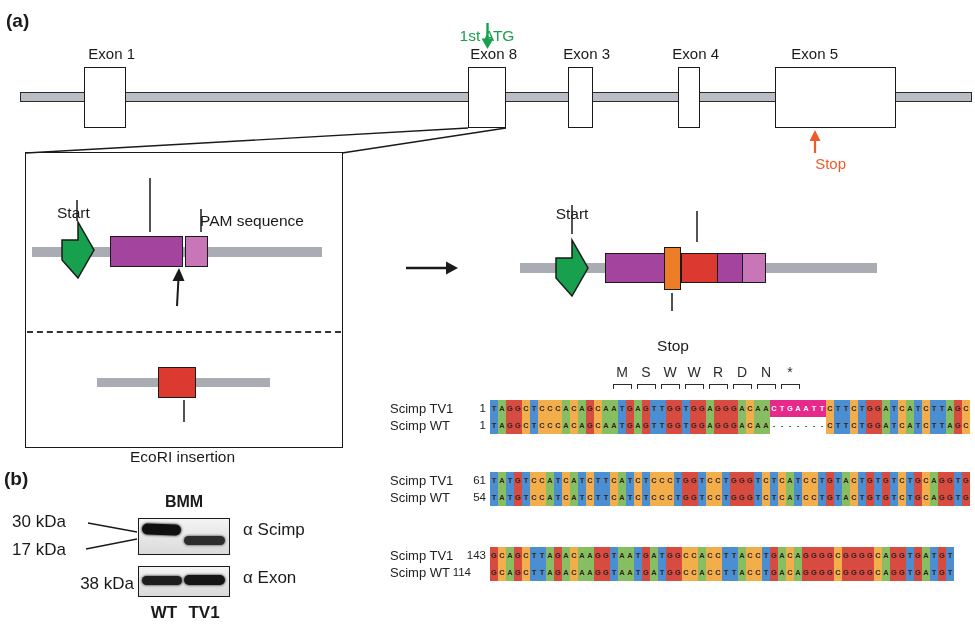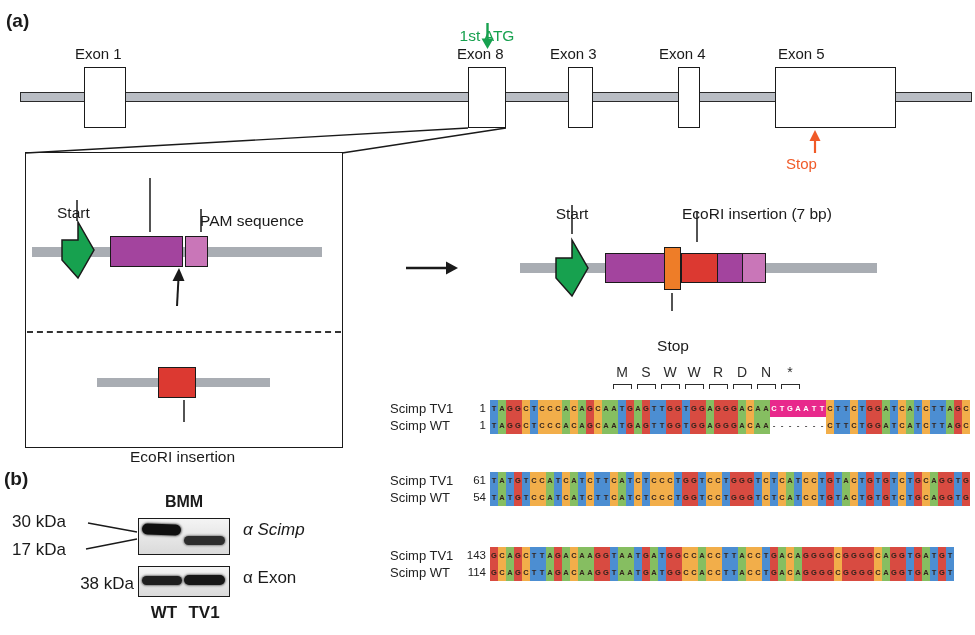--- a/index.html
+++ b/index.html
@@ -1,19 +1,19 @@
 <!DOCTYPE html>
 <html><head>
 <meta charset="utf-8">
 <style>
   html,body{margin:0;padding:0;background:#fff;}
   #fig{position:relative;width:975px;height:635px;background:#fff;overflow:hidden;
        font-family:"Liberation Sans",sans-serif;}
   .lbl{position:absolute;color:#1a1a1a;white-space:nowrap;font-family:"Liberation Sans",sans-serif;}
-  .c{text-align:left;}
+  .c{text-align:right;}
   .box{position:absolute;box-sizing:border-box;border:1.6px solid #1a1a1a;}
   .bar{position:absolute;box-sizing:border-box;}
   #svg-overlay{position:absolute;left:0;top:0;z-index:30;pointer-events:none;}
   .panel-tag{font-weight:bold;font-size:19px;}
   .exon-label{font-size:15px;width:60px;}
   .inset-text{font-size:15.5px;margin-top:24px;}
   .seq-row{position:absolute;white-space:nowrap;font-size:0;z-index:5;}
   .nt{display:inline-block;width:8px;height:17px;line-height:17px;text-align:center;
       font-family:"Liberation Sans",sans-serif;font-weight:bold;font-size:7.5px;color:#33231c;}
   .nt-gap{color:#444;background:#fff;font-size:8px;}
@@ -66,21 +66,20 @@
 
   <div class="bar" style="left:27px;top:331px;width:314px;height:0;border-top:2px dashed #333;z-index:3;"></div>
 
 
   <div class="bar" style="left:97px;top:378px;width:173px;height:9px;background:#a9adb3;z-index:3;"></div>
   <div class="box" style="left:158px;top:367px;width:38px;height:31px;background:#DC3931;z-index:4;"></div>
 
   <div class="lbl inset-text" style="left:130px;top:424px;z-index:3;">EcoRI insertion</div>
 
   <div class="lbl inset-text" style="left:542px;top:181px;width:60px;text-align:center;">Start</div>
-  <div class="lbl inset-text" style="left:682px;top:181px;">EcoRI insertion (7 bp)</div>
 
   <div class="bar" style="left:520px;top:263px;width:357px;height:10px;background:#a9adb3;"></div>
   <div class="box" style="left:605px;top:253px;width:60px;height:30px;background:#A3449E;z-index:4;"></div>
   <div class="box" style="left:681px;top:253px;width:37px;height:30px;background:#DC3931;z-index:4;"></div>
   <div class="box" style="left:717px;top:253px;width:26px;height:30px;background:#A3449E;z-index:4;"></div>
   <div class="box" style="left:742px;top:253px;width:24px;height:30px;background:#C976B8;z-index:4;"></div>
   <div class="box" style="left:664px;top:247px;width:17px;height:43px;background:#EE7D28;z-index:5;"></div>
 
   <div class="lbl inset-text" style="left:643px;top:313px;width:60px;text-align:center;">Stop</div>
 
@@ -110,21 +109,21 @@
       <div class="row-label" style="left: 390px; top: 472px; width: 68px;">Scimp TV1</div>
       <div class="row-num" style="left: 458px; top: 472px; width: 28px;">61</div>
       <div class="seq-row" style="left: 490px; top: 472px;"><span class="nt" style="background: rgb(76, 142, 210);">T</span><span class="nt" style="background: rgb(134, 190, 97);">A</span><span class="nt" style="background: rgb(76, 142, 210);">T</span><span class="nt" style="background: rgb(216, 75, 65);">G</span><span class="nt" style="background: rgb(76, 142, 210);">T</span><span class="nt" style="background: rgb(242, 174, 74);">C</span><span class="nt" style="background: rgb(242, 174, 74);">C</span><span class="nt" style="background: rgb(134, 190, 97);">A</span><span class="nt" style="background: rgb(76, 142, 210);">T</span><span class="nt" style="background: rgb(242, 174, 74);">C</span><span class="nt" style="background: rgb(134, 190, 97);">A</span><span class="nt" style="background: rgb(76, 142, 210);">T</span><span class="nt" style="background: rgb(242, 174, 74);">C</span><span class="nt" style="background: rgb(76, 142, 210);">T</span><span class="nt" style="background: rgb(76, 142, 210);">T</span><span class="nt" style="background: rgb(242, 174, 74);">C</span><span class="nt" style="background: rgb(134, 190, 97);">A</span><span class="nt" style="background: rgb(76, 142, 210);">T</span><span class="nt" style="background: rgb(242, 174, 74);">C</span><span class="nt" style="background: rgb(76, 142, 210);">T</span><span class="nt" style="background: rgb(242, 174, 74);">C</span><span class="nt" style="background: rgb(242, 174, 74);">C</span><span class="nt" style="background: rgb(242, 174, 74);">C</span><span class="nt" style="background: rgb(76, 142, 210);">T</span><span class="nt" style="background: rgb(216, 75, 65);">G</span><span class="nt" style="background: rgb(216, 75, 65);">G</span><span class="nt" style="background: rgb(76, 142, 210);">T</span><span class="nt" style="background: rgb(242, 174, 74);">C</span><span class="nt" style="background: rgb(242, 174, 74);">C</span><span class="nt" style="background: rgb(76, 142, 210);">T</span><span class="nt" style="background: rgb(216, 75, 65);">G</span><span class="nt" style="background: rgb(216, 75, 65);">G</span><span class="nt" style="background: rgb(216, 75, 65);">G</span><span class="nt" style="background: rgb(76, 142, 210);">T</span><span class="nt" style="background: rgb(242, 174, 74);">C</span><span class="nt" style="background: rgb(76, 142, 210);">T</span><span class="nt" style="background: rgb(242, 174, 74);">C</span><span class="nt" style="background: rgb(134, 190, 97);">A</span><span class="nt" style="background: rgb(76, 142, 210);">T</span><span class="nt" style="background: rgb(242, 174, 74);">C</span><span class="nt" style="background: rgb(242, 174, 74);">C</span><span class="nt" style="background: rgb(76, 142, 210);">T</span><span class="nt" style="background: rgb(216, 75, 65);">G</span><span class="nt" style="background: rgb(76, 142, 210);">T</span><span class="nt" style="background: rgb(134, 190, 97);">A</span><span class="nt" style="background: rgb(242, 174, 74);">C</span><span class="nt" style="background: rgb(76, 142, 210);">T</span><span class="nt" style="background: rgb(216, 75, 65);">G</span><span class="nt" style="background: rgb(76, 142, 210);">T</span><span class="nt" style="background: rgb(216, 75, 65);">G</span><span class="nt" style="background: rgb(76, 142, 210);">T</span><span class="nt" style="background: rgb(242, 174, 74);">C</span><span class="nt" style="background: rgb(76, 142, 210);">T</span><span class="nt" style="background: rgb(216, 75, 65);">G</span><span class="nt" style="background: rgb(242, 174, 74);">C</span><span class="nt" style="background: rgb(134, 190, 97);">A</span><span class="nt" style="background: rgb(216, 75, 65);">G</span><span class="nt" style="background: rgb(216, 75, 65);">G</span><span class="nt" style="background: rgb(76, 142, 210);">T</span><span class="nt" style="background: rgb(216, 75, 65);">G</span></div>
       <div class="row-label" style="left: 390px; top: 489px; width: 68px;">Scimp WT</div>
       <div class="row-num" style="left: 458px; top: 489px; width: 28px;">54</div>
       <div class="seq-row" style="left: 490px; top: 489px;"><span class="nt" style="background: rgb(76, 142, 210);">T</span><span class="nt" style="background: rgb(134, 190, 97);">A</span><span class="nt" style="background: rgb(76, 142, 210);">T</span><span class="nt" style="background: rgb(216, 75, 65);">G</span><span class="nt" style="background: rgb(76, 142, 210);">T</span><span class="nt" style="background: rgb(242, 174, 74);">C</span><span class="nt" style="background: rgb(242, 174, 74);">C</span><span class="nt" style="background: rgb(134, 190, 97);">A</span><span class="nt" style="background: rgb(76, 142, 210);">T</span><span class="nt" style="background: rgb(242, 174, 74);">C</span><span class="nt" style="background: rgb(134, 190, 97);">A</span><span class="nt" style="background: rgb(76, 142, 210);">T</span><span class="nt" style="background: rgb(242, 174, 74);">C</span><span class="nt" style="background: rgb(76, 142, 210);">T</span><span class="nt" style="background: rgb(76, 142, 210);">T</span><span class="nt" style="background: rgb(242, 174, 74);">C</span><span class="nt" style="background: rgb(134, 190, 97);">A</span><span class="nt" style="background: rgb(76, 142, 210);">T</span><span class="nt" style="background: rgb(242, 174, 74);">C</span><span class="nt" style="background: rgb(76, 142, 210);">T</span><span class="nt" style="background: rgb(242, 174, 74);">C</span><span class="nt" style="background: rgb(242, 174, 74);">C</span><span class="nt" style="background: rgb(242, 174, 74);">C</span><span class="nt" style="background: rgb(76, 142, 210);">T</span><span class="nt" style="background: rgb(216, 75, 65);">G</span><span class="nt" style="background: rgb(216, 75, 65);">G</span><span class="nt" style="background: rgb(76, 142, 210);">T</span><span class="nt" style="background: rgb(242, 174, 74);">C</span><span class="nt" style="background: rgb(242, 174, 74);">C</span><span class="nt" style="background: rgb(76, 142, 210);">T</span><span class="nt" style="background: rgb(216, 75, 65);">G</span><span class="nt" style="background: rgb(216, 75, 65);">G</span><span class="nt" style="background: rgb(216, 75, 65);">G</span><span class="nt" style="background: rgb(76, 142, 210);">T</span><span class="nt" style="background: rgb(242, 174, 74);">C</span><span class="nt" style="background: rgb(76, 142, 210);">T</span><span class="nt" style="background: rgb(242, 174, 74);">C</span><span class="nt" style="background: rgb(134, 190, 97);">A</span><span class="nt" style="background: rgb(76, 142, 210);">T</span><span class="nt" style="background: rgb(242, 174, 74);">C</span><span class="nt" style="background: rgb(242, 174, 74);">C</span><span class="nt" style="background: rgb(76, 142, 210);">T</span><span class="nt" style="background: rgb(216, 75, 65);">G</span><span class="nt" style="background: rgb(76, 142, 210);">T</span><span class="nt" style="background: rgb(134, 190, 97);">A</span><span class="nt" style="background: rgb(242, 174, 74);">C</span><span class="nt" style="background: rgb(76, 142, 210);">T</span><span class="nt" style="background: rgb(216, 75, 65);">G</span><span class="nt" style="background: rgb(76, 142, 210);">T</span><span class="nt" style="background: rgb(216, 75, 65);">G</span><span class="nt" style="background: rgb(76, 142, 210);">T</span><span class="nt" style="background: rgb(242, 174, 74);">C</span><span class="nt" style="background: rgb(76, 142, 210);">T</span><span class="nt" style="background: rgb(216, 75, 65);">G</span><span class="nt" style="background: rgb(242, 174, 74);">C</span><span class="nt" style="background: rgb(134, 190, 97);">A</span><span class="nt" style="background: rgb(216, 75, 65);">G</span><span class="nt" style="background: rgb(216, 75, 65);">G</span><span class="nt" style="background: rgb(76, 142, 210);">T</span><span class="nt" style="background: rgb(216, 75, 65);">G</span></div>
       <div class="row-label" style="left: 390px; top: 547px; width: 68px;">Scimp TV1</div>
       <div class="row-num" style="left: 458px; top: 547px; width: 28px;">143</div>
       <div class="seq-row" style="left: 490px; top: 547px;"><span class="nt" style="background: rgb(216, 75, 65);">G</span><span class="nt" style="background: rgb(242, 174, 74);">C</span><span class="nt" style="background: rgb(134, 190, 97);">A</span><span class="nt" style="background: rgb(216, 75, 65);">G</span><span class="nt" style="background: rgb(242, 174, 74);">C</span><span class="nt" style="background: rgb(76, 142, 210);">T</span><span class="nt" style="background: rgb(76, 142, 210);">T</span><span class="nt" style="background: rgb(134, 190, 97);">A</span><span class="nt" style="background: rgb(216, 75, 65);">G</span><span class="nt" style="background: rgb(134, 190, 97);">A</span><span class="nt" style="background: rgb(242, 174, 74);">C</span><span class="nt" style="background: rgb(134, 190, 97);">A</span><span class="nt" style="background: rgb(134, 190, 97);">A</span><span class="nt" style="background: rgb(216, 75, 65);">G</span><span class="nt" style="background: rgb(216, 75, 65);">G</span><span class="nt" style="background: rgb(76, 142, 210);">T</span><span class="nt" style="background: rgb(134, 190, 97);">A</span><span class="nt" style="background: rgb(134, 190, 97);">A</span><span class="nt" style="background: rgb(76, 142, 210);">T</span><span class="nt" style="background: rgb(216, 75, 65);">G</span><span class="nt" style="background: rgb(134, 190, 97);">A</span><span class="nt" style="background: rgb(76, 142, 210);">T</span><span class="nt" style="background: rgb(216, 75, 65);">G</span><span class="nt" style="background: rgb(216, 75, 65);">G</span><span class="nt" style="background: rgb(242, 174, 74);">C</span><span class="nt" style="background: rgb(242, 174, 74);">C</span><span class="nt" style="background: rgb(134, 190, 97);">A</span><span class="nt" style="background: rgb(242, 174, 74);">C</span><span class="nt" style="background: rgb(242, 174, 74);">C</span><span class="nt" style="background: rgb(76, 142, 210);">T</span><span class="nt" style="background: rgb(76, 142, 210);">T</span><span class="nt" style="background: rgb(134, 190, 97);">A</span><span class="nt" style="background: rgb(242, 174, 74);">C</span><span class="nt" style="background: rgb(242, 174, 74);">C</span><span class="nt" style="background: rgb(76, 142, 210);">T</span><span class="nt" style="background: rgb(216, 75, 65);">G</span><span class="nt" style="background: rgb(134, 190, 97);">A</span><span class="nt" style="background: rgb(242, 174, 74);">C</span><span class="nt" style="background: rgb(134, 190, 97);">A</span><span class="nt" style="background: rgb(216, 75, 65);">G</span><span class="nt" style="background: rgb(216, 75, 65);">G</span><span class="nt" style="background: rgb(216, 75, 65);">G</span><span class="nt" style="background: rgb(216, 75, 65);">G</span><span class="nt" style="background: rgb(242, 174, 74);">C</span><span class="nt" style="background: rgb(216, 75, 65);">G</span><span class="nt" style="background: rgb(216, 75, 65);">G</span><span class="nt" style="background: rgb(216, 75, 65);">G</span><span class="nt" style="background: rgb(216, 75, 65);">G</span><span class="nt" style="background: rgb(242, 174, 74);">C</span><span class="nt" style="background: rgb(134, 190, 97);">A</span><span class="nt" style="background: rgb(216, 75, 65);">G</span><span class="nt" style="background: rgb(216, 75, 65);">G</span><span class="nt" style="background: rgb(76, 142, 210);">T</span><span class="nt" style="background: rgb(216, 75, 65);">G</span><span class="nt" style="background: rgb(134, 190, 97);">A</span><span class="nt" style="background: rgb(76, 142, 210);">T</span><span class="nt" style="background: rgb(216, 75, 65);">G</span><span class="nt" style="background: rgb(76, 142, 210);">T</span></div>
       <div class="row-label" style="left: 390px; top: 564px; width: 68px;">Scimp WT</div>
-      <div class="row-num" style="left: 458px; top: 564px; width: 28px;">114</div>
+      <div class="row-num" style="left: 443px; top: 564px; width: 28px;">114</div>
       <div class="seq-row" style="left: 490px; top: 564px;"><span class="nt" style="background: rgb(216, 75, 65);">G</span><span class="nt" style="background: rgb(242, 174, 74);">C</span><span class="nt" style="background: rgb(134, 190, 97);">A</span><span class="nt" style="background: rgb(216, 75, 65);">G</span><span class="nt" style="background: rgb(242, 174, 74);">C</span><span class="nt" style="background: rgb(76, 142, 210);">T</span><span class="nt" style="background: rgb(76, 142, 210);">T</span><span class="nt" style="background: rgb(134, 190, 97);">A</span><span class="nt" style="background: rgb(216, 75, 65);">G</span><span class="nt" style="background: rgb(134, 190, 97);">A</span><span class="nt" style="background: rgb(242, 174, 74);">C</span><span class="nt" style="background: rgb(134, 190, 97);">A</span><span class="nt" style="background: rgb(134, 190, 97);">A</span><span class="nt" style="background: rgb(216, 75, 65);">G</span><span class="nt" style="background: rgb(216, 75, 65);">G</span><span class="nt" style="background: rgb(76, 142, 210);">T</span><span class="nt" style="background: rgb(134, 190, 97);">A</span><span class="nt" style="background: rgb(134, 190, 97);">A</span><span class="nt" style="background: rgb(76, 142, 210);">T</span><span class="nt" style="background: rgb(216, 75, 65);">G</span><span class="nt" style="background: rgb(134, 190, 97);">A</span><span class="nt" style="background: rgb(76, 142, 210);">T</span><span class="nt" style="background: rgb(216, 75, 65);">G</span><span class="nt" style="background: rgb(216, 75, 65);">G</span><span class="nt" style="background: rgb(242, 174, 74);">C</span><span class="nt" style="background: rgb(242, 174, 74);">C</span><span class="nt" style="background: rgb(134, 190, 97);">A</span><span class="nt" style="background: rgb(242, 174, 74);">C</span><span class="nt" style="background: rgb(242, 174, 74);">C</span><span class="nt" style="background: rgb(76, 142, 210);">T</span><span class="nt" style="background: rgb(76, 142, 210);">T</span><span class="nt" style="background: rgb(134, 190, 97);">A</span><span class="nt" style="background: rgb(242, 174, 74);">C</span><span class="nt" style="background: rgb(242, 174, 74);">C</span><span class="nt" style="background: rgb(76, 142, 210);">T</span><span class="nt" style="background: rgb(216, 75, 65);">G</span><span class="nt" style="background: rgb(134, 190, 97);">A</span><span class="nt" style="background: rgb(242, 174, 74);">C</span><span class="nt" style="background: rgb(134, 190, 97);">A</span><span class="nt" style="background: rgb(216, 75, 65);">G</span><span class="nt" style="background: rgb(216, 75, 65);">G</span><span class="nt" style="background: rgb(216, 75, 65);">G</span><span class="nt" style="background: rgb(216, 75, 65);">G</span><span class="nt" style="background: rgb(242, 174, 74);">C</span><span class="nt" style="background: rgb(216, 75, 65);">G</span><span class="nt" style="background: rgb(216, 75, 65);">G</span><span class="nt" style="background: rgb(216, 75, 65);">G</span><span class="nt" style="background: rgb(216, 75, 65);">G</span><span class="nt" style="background: rgb(242, 174, 74);">C</span><span class="nt" style="background: rgb(134, 190, 97);">A</span><span class="nt" style="background: rgb(216, 75, 65);">G</span><span class="nt" style="background: rgb(216, 75, 65);">G</span><span class="nt" style="background: rgb(76, 142, 210);">T</span><span class="nt" style="background: rgb(216, 75, 65);">G</span><span class="nt" style="background: rgb(134, 190, 97);">A</span><span class="nt" style="background: rgb(76, 142, 210);">T</span><span class="nt" style="background: rgb(216, 75, 65);">G</span><span class="nt" style="background: rgb(76, 142, 210);">T</span></div>
     </div>
 
   <div class="lbl panel-tag" style="left:4px;top:468px;">(b)</div>
 
   <div class="lbl" style="left:158px;top:493px;width:52px;text-align:center;font-weight:bold;font-size:16px;">BMM</div>
 
   <div class="lbl kda" style="left:12px;top:512px;">30 kDa</div>
   <div class="lbl kda" style="left:12px;top:540px;">17 kDa</div>
   <div class="lbl kda" style="left:40px;top:574px;width:94px;text-align:right;">38 kDa</div>
@@ -132,21 +131,21 @@
   <div class="blot" style="left:138px;top:518px;width:92px;height:37px;">
     <div class="band" style="left:3px;top:5px;width:39px;height:11px;background:#101010;box-shadow:0 0 2px 1px rgba(20,20,20,0.55);transform:rotate(2deg);"></div>
     <div class="band" style="left:45px;top:17px;width:41px;height:9px;background:#2d2d2d;box-shadow:0 0 2px 1px rgba(40,40,40,0.45);"></div>
   </div>
 
   <div class="blot" style="left:138px;top:566px;width:92px;height:31px;">
     <div class="band" style="left:3px;top:9px;width:40px;height:9px;background:#1e1e1e;box-shadow:0 0 2px 1px rgba(25,25,25,0.5);"></div>
     <div class="band" style="left:45px;top:8px;width:41px;height:10px;background:#161616;box-shadow:0 0 2px 1px rgba(25,25,25,0.5);"></div>
   </div>
 
-  <div class="lbl ab" style="left:243px;top:520px;font-style:italic;">α Scimp</div>
+  <div class="lbl ab" style="left:243px;top:520px;">α Scimp</div>
   <div class="lbl ab" style="left:243px;top:568px;">α Exon</div>
 
   <div class="lbl" style="left:146px;top:603px;width:36px;text-align:center;font-weight:bold;font-size:17px;">WT</div>
   <div class="lbl" style="left:184px;top:603px;width:40px;text-align:center;font-weight:bold;font-size:17px;">TV1</div>
 
   <svg id="svg-overlay" width="975" height="635" viewBox="0 0 975 635">
 
     <g stroke="#17A14F" fill="#17A14F">
       <line x1="487.5" y1="23" x2="487.5" y2="40" stroke-width="2.4"></line>
       <polygon points="481.5,38.5 493.5,38.5 487.5,49" stroke="none"></polygon>

